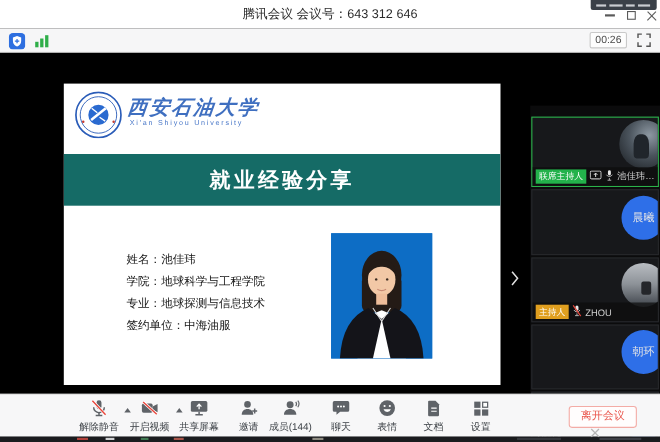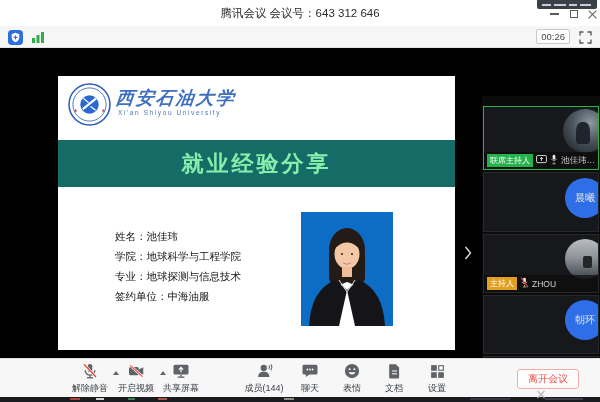--- a/index.html
+++ b/index.html
@@ -25,21 +25,21 @@
     border-radius:2px;background:#fdfdfd;font-size:9.5px;color:#4a4a4a;}
   .fsicon{right:8px;top:4px;}
 
   
   .main{left:0;top:48px;width:600px;height:349px;background:#000;}
   .slide{left:58px;top:28px;width:397px;height:274px;background:#fff;overflow:hidden;}
   .logo-cn{left:58px;top:10px;font-family:"DejaVu Serif","Liberation Serif",serif;font-style:italic;
     font-weight:bold;font-size:18px;color:#3f6fc0;letter-spacing:2px;transform:skewX(-6deg);}
   .logo-en{left:60px;top:33px;font-size:6.5px;color:#4a78c8;letter-spacing:1.6px;}
   .band{left:0;top:64px;width:397px;height:47px;background:#156b66;display:flex;align-items:center;justify-content:center;}
-  .band-title{color:#86efac;font-weight:bold;font-size:22px;letter-spacing:3px;}
+  .band-title{color:#ffffff;font-weight:bold;font-size:19px;letter-spacing:3px;}
   .info{left:57px;top:150px;font-size:10.5px;color:#141414;line-height:20px;}
   .photo{left:243px;top:136px;width:92px;height:114px;background:#0d6dc5;}
   .chevron-right{left:464px;top:198px;cursor:pointer;}
 
   
   .sidebar{left:482px;top:48px;width:118px;height:310px;background:#0b0b0c;overflow:hidden;}
   .tile{position:absolute;left:1px;width:116px;background:#17181b;border:1px solid #27282c;overflow:hidden;cursor:pointer;}
   .tile.active{border:1px solid #2bb24a;}
   .avatar{position:absolute;left:50%;transform:translateX(-50%);border-radius:50%;
     display:flex;align-items:center;justify-content:center;color:#e5e5e5;font-size:10px;margin-left:44px;}
@@ -270,20 +270,31 @@
           <svg width="18" height="18" viewBox="0 0 24 24">
             <rect x="2" y="3.5" width="20" height="13" rx="2" fill="#5f6368"></rect>
             <path d="M12 13.5V7.5M9.2 10.2L12 7.2l2.8 3" stroke="#fff" stroke-width="1.6" fill="none"></path>
             <line x1="12" y1="16.5" x2="12" y2="19.5" stroke="#5f6368" stroke-width="1.8"></line>
             <line x1="7.5" y1="20.2" x2="16.5" y2="20.2" stroke="#5f6368" stroke-width="1.8"></line>
           </svg>
         </span>
       <span class="tlabel">共享屏幕</span>
     </div>
 
+    <div class="tbtn" style="left:226px;">
+      <span class="ticon">
+          <svg width="19" height="18" viewBox="0 0 24 24">
+            <circle cx="10" cy="7.5" r="4" fill="#5f6368"></circle>
+            <path d="M3 20c0-4.5 3-7 7-7s7 2.5 7 7z" fill="#5f6368"></path>
+            <line x1="18.7" y1="12.5" x2="18.7" y2="18.5" stroke="#5f6368" stroke-width="1.8"></line>
+            <line x1="15.7" y1="15.5" x2="21.7" y2="15.5" stroke="#5f6368" stroke-width="1.8"></line>
+          </svg>
+        </span>
+      <span class="tlabel">邀请</span>
+    </div>
 
     <div class="tbtn" style="left:264px;">
       <span class="ticon">
           <svg width="19" height="18" viewBox="0 0 24 24">
             <circle cx="11" cy="8" r="4.2" fill="#5f6368"></circle>
             <path d="M3.5 20c0-4.5 3.3-7 7.5-7s7.5 2.5 7.5 7z" fill="#5f6368"></path>
             <path d="M17.8 4.5q2 2.5 0 5M20.3 3q3 3.5 0 8" stroke="#5f6368" stroke-width="1.4" fill="none"></path>
           </svg>
         </span>
       <span class="tlabel">成员(144)</span>

